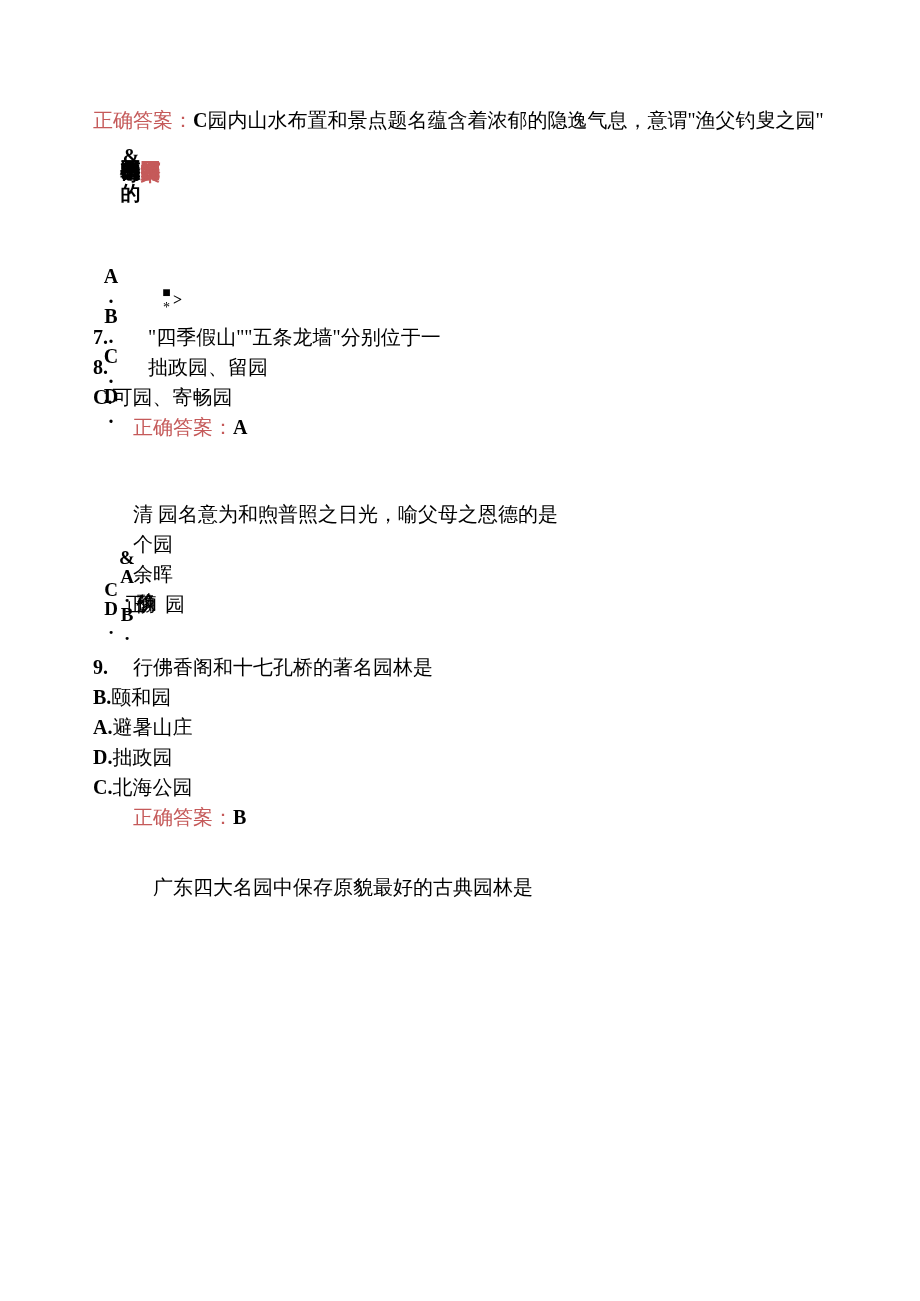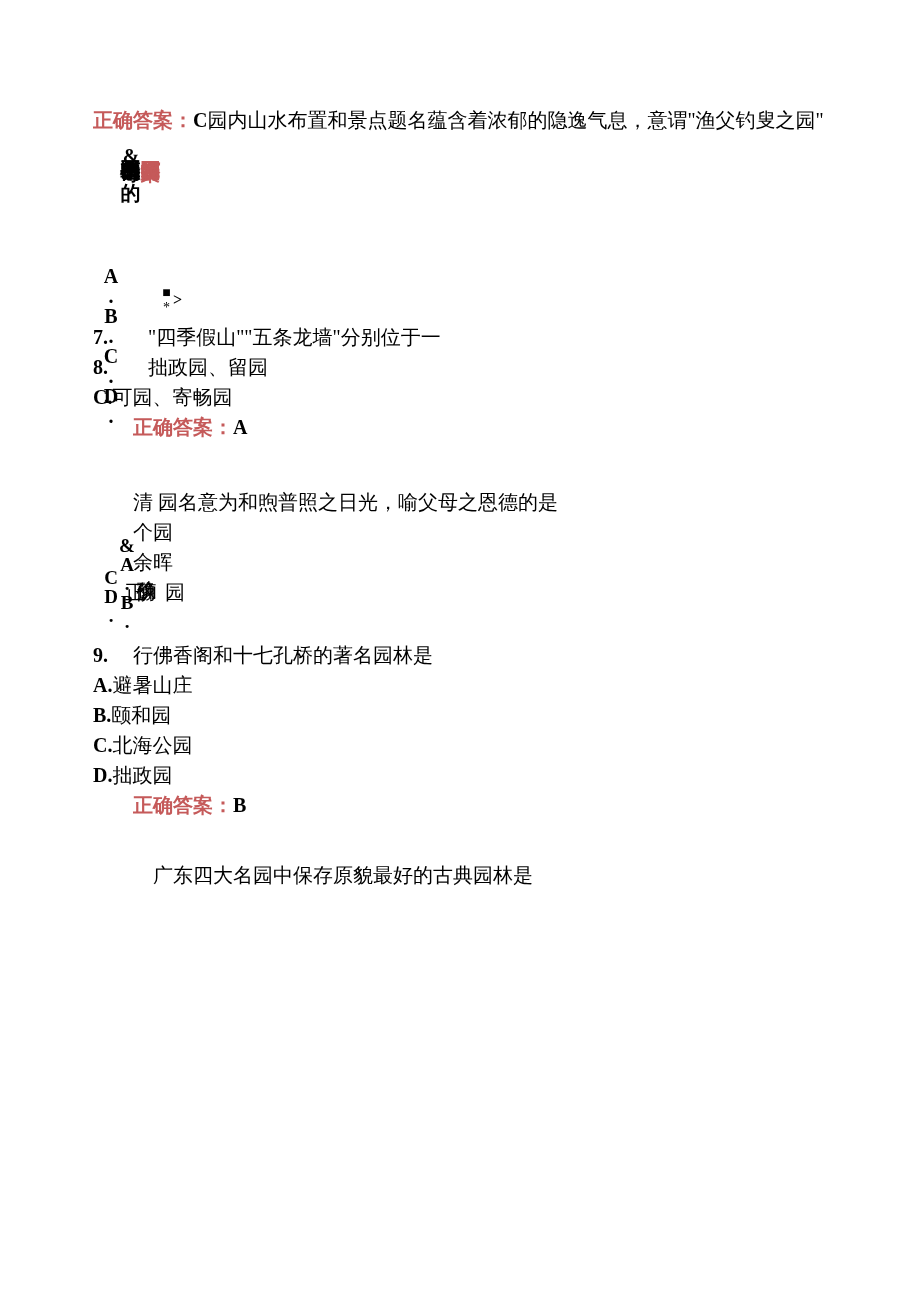--- a/index.html
+++ b/index.html
@@ -12,21 +12,21 @@
     position: relative;
     font-size: 20px;
     color: #000000;
     line-height: 1.5;
   }
   .content {
     padding: 105px 90px 0 93px;
   }
   .answer-label {
     color: #c55a5a;
-    font-weight: bold;
+    font-weight: normal;
   }
   .bold {
     font-weight: bold;
   }
   .indent {
     text-indent: 2em;
   }
   .block1 {
     position: relative;
     height: 175px;
@@ -43,21 +43,21 @@
   .vert-mark { left: 63px; top: 140px; font-size: 14px; }
   .vert-arrow { position:absolute; left: 80px; top: 143px; font-size: 16px; font-weight: bold;}
 
   .q7-line { margin-top: 2px; }
   .qnum { font-weight: bold; font-family: "Times New Roman", serif; display:inline-block; width: 55px;}
   .opt-label { font-weight: bold; font-family: "Times New Roman", serif; }
 
   .block2 {
     position: relative;
     height: 135px;
-    margin-top: 45px;
+    margin-top: 57px;
     text-decoration: underline;
   }
   .b2-l1 { position:absolute; left: 40px; top:0; }
   .b2-l2 { position:absolute; left: 40px; top:30px; }
   .b2-l3 { position:absolute; left: 40px; top:60px; }
   .b2-l4 { position:absolute; left: 32px; top:90px; }
   .b2-vcol { left: 19px; top: 48px; font-weight: bold; font-family: "Times New Roman", serif; letter-spacing: -2px; writing-mode: vertical-rl; text-orientation: upright; position:absolute; font-size:19px;}
   .b2-vcol2 { left: 3px; top: 80px; font-weight: bold; font-family: "Times New Roman", serif; letter-spacing: -2px; writing-mode: vertical-rl; text-orientation: upright; position:absolute; font-size:19px;}
 
   .q9-block { margin-top: 18px; }
@@ -104,30 +104,30 @@
     <div class="b2-vcol">&amp;A.B.</div>
     <div class="b2-vcol2">CD.</div>
     <div style="position:absolute; left:39px; top:78px; writing-mode: vertical-rl; text-orientation: upright;">荫确豫</div>
   </div>
 
   <div class="q9-block">
     <div>
       <span class="qnum" style="width:40px;">9.</span><span>行佛香阁和十七孔桥的著名园林是</span>
     </div>
     <div>
+      <span class="opt-label">B.</span><span>颐和园</span>
+    </div>
+    <div>
       <span class="opt-label">A.</span><span>避暑山庄</span>
     </div>
     <div>
-      <span class="opt-label">B.</span><span>颐和园</span>
+      <span class="opt-label">D.</span><span>拙政园</span>
     </div>
     <div>
       <span class="opt-label">C.</span><span>北海公园</span>
-    </div>
-    <div>
-      <span class="opt-label">D.</span><span>拙政园</span>
     </div>
     <div class="ans-line">
       <span class="answer-label">正确答案：</span><span class="bold">B</span>
     </div>
   </div>
 
   <div class="q10-block">
     <div style="text-indent: 3em;">广东四大名园中保存原貌最好的古典园林是</div>
   </div>
 

